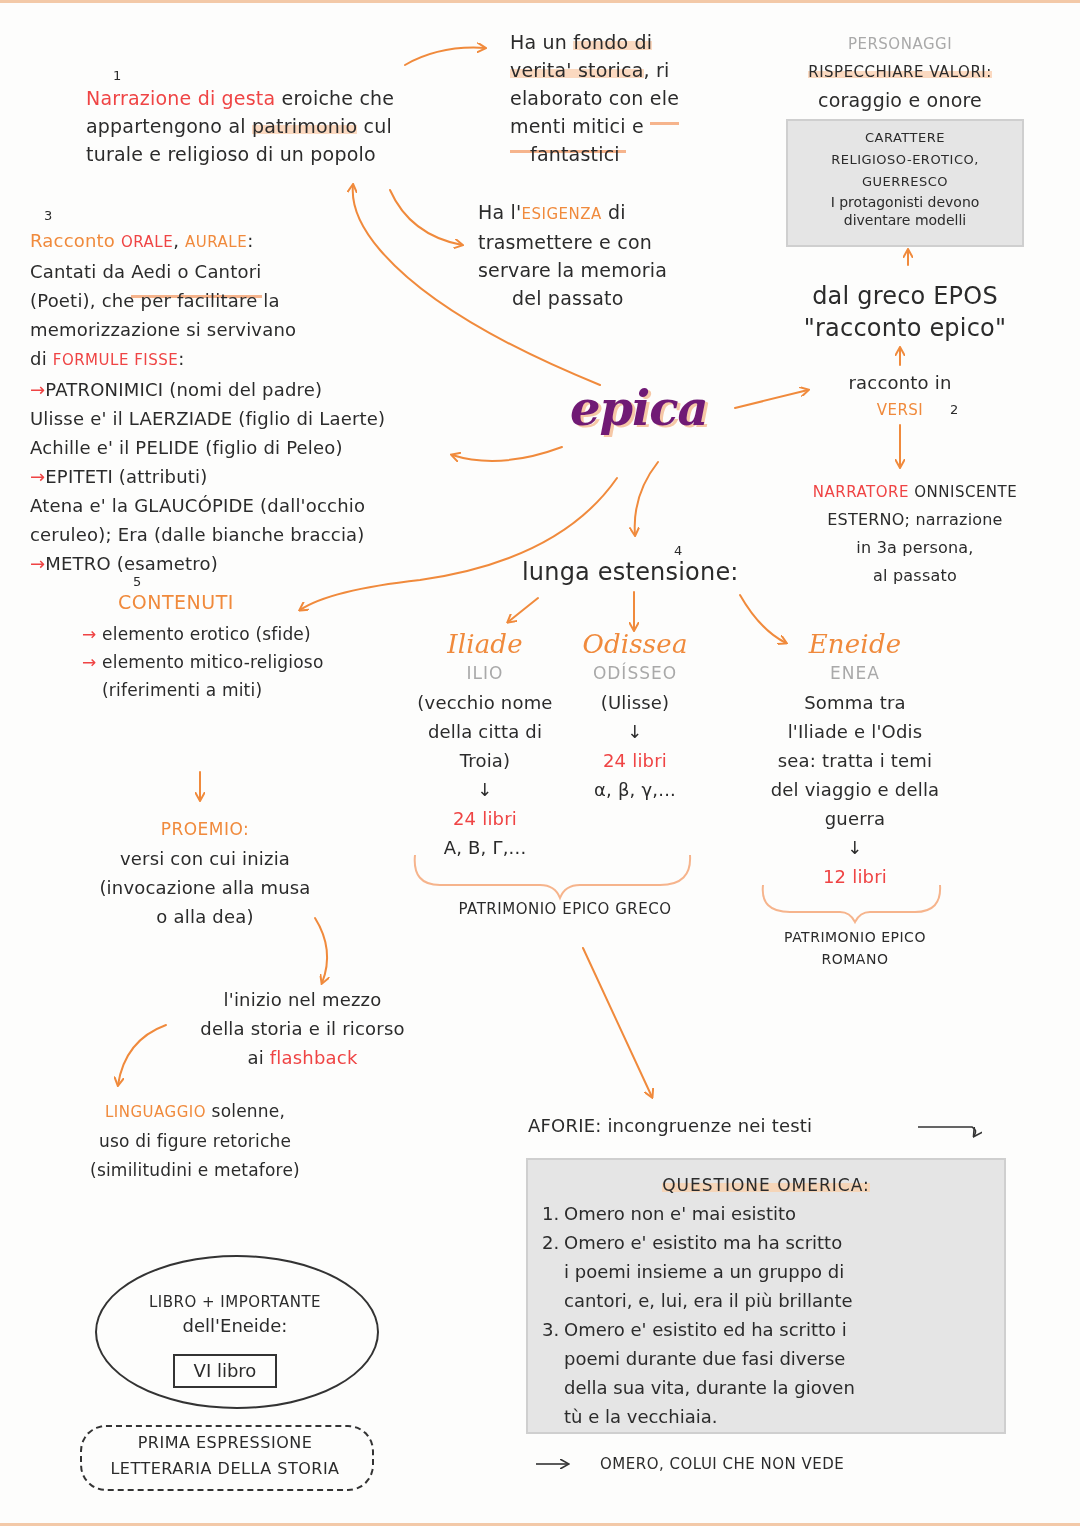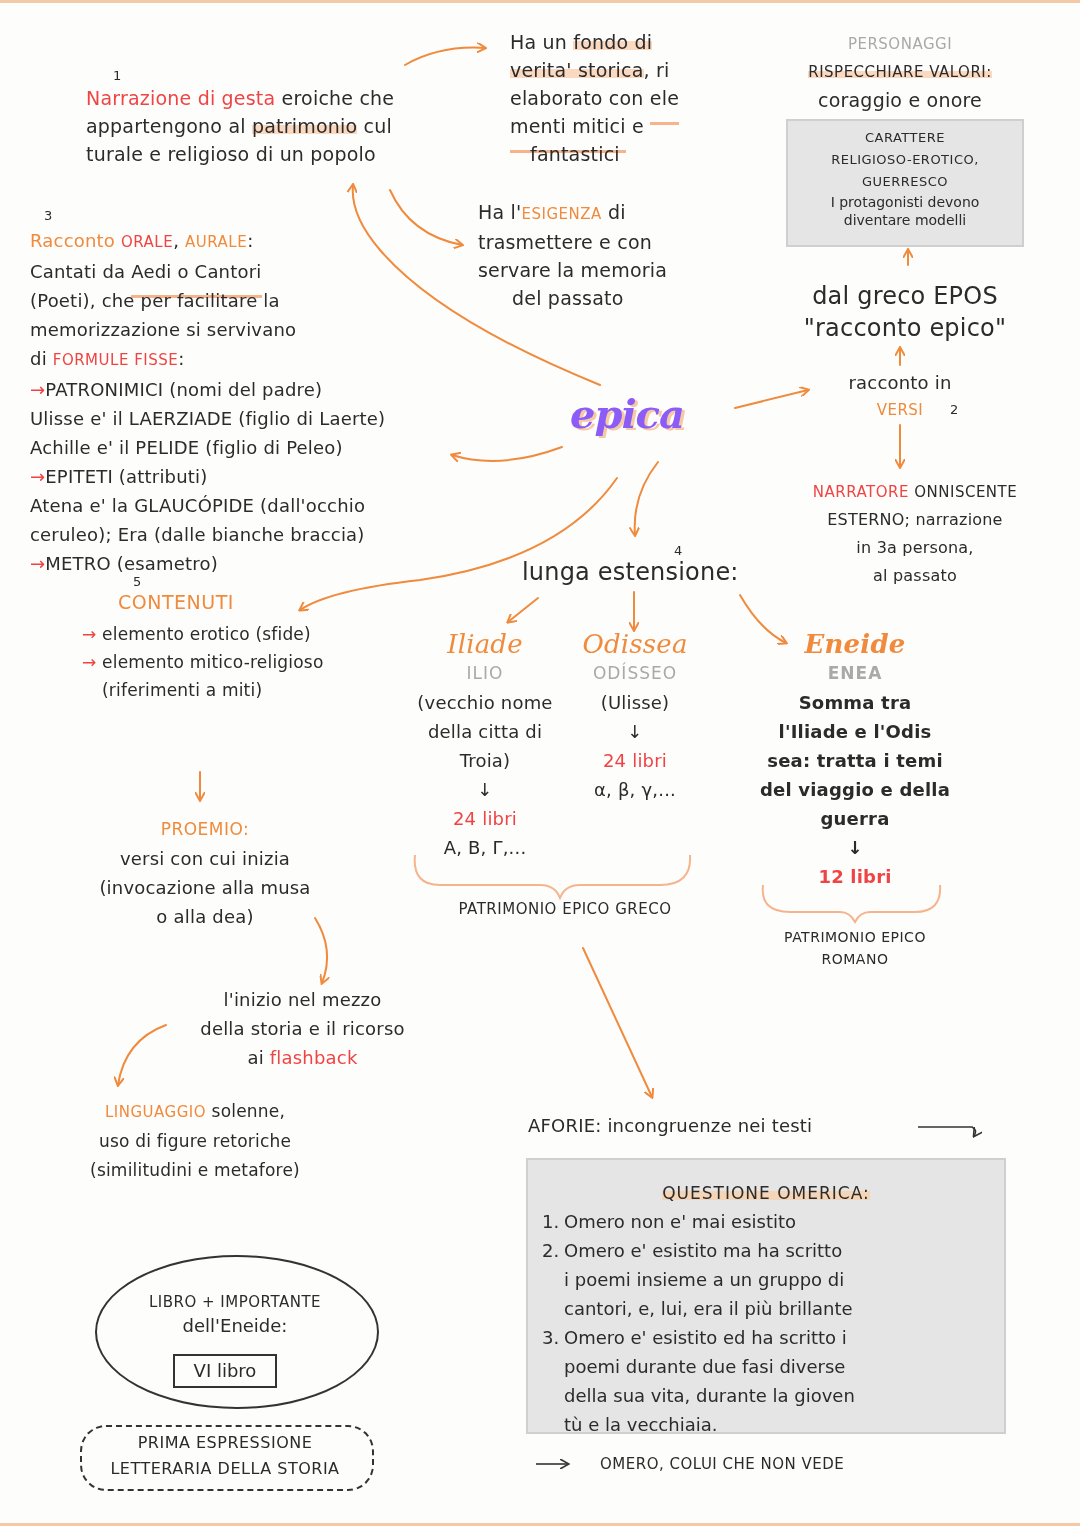--- a/index.html
+++ b/index.html
@@ -15,23 +15,23 @@
   .c { text-align: center; }
   .or { color: #f08a3c; }
   .lo { color: #ef4444; }
   .gr { color: #a9a9a9; }
   .caps { font-size: 15px; letter-spacing: 0.5px; }
   .num { position: absolute; font-size: 13px; color: #2b2b2b; }
   .hl { background: linear-gradient(transparent 45%, #fbd9c0 45%, #fbd9c0 85%, transparent 85%); }
   .ul { border-bottom: 3px solid #f6b48c; padding-bottom: 13px; }
   .box-grey { position: absolute; background: #e5e5e5; border: 2px solid #cfcfcf; }
   .title-epica {
-    position: absolute; left: 570px; top: 390px;
+    position: absolute; left: 570px; top: 380px;
     font-family: "DejaVu Serif", serif; font-style: italic; font-weight: bold;
-    font-size: 40px; color: #8b5cf6; letter-spacing: -1px;
+    font-size: 48px; color: #701a75; letter-spacing: -1px;
     text-shadow: 3px 2px 0 #f6c8a6;
   }
   .work-title { font-size: 26px; color: #f08a3c; font-family: "DejaVu Serif", serif; font-style: italic; }
   .sub-grey { font-size: 17px; color: #a9a9a9; letter-spacing: 1px; }
   svg.arrows { position: absolute; left: 0; top: 0; width: 1080px; height: 1526px; pointer-events: none; }
   .oval { position: absolute; left: 95px; top: 1255px; width: 280px; height: 150px; border: 2px solid #333; border-radius: 50%; }
   .vi-box { position: absolute; left: 173px; top: 1354px; width: 100px; height: 30px; border: 2px solid #333; text-align: center; font-size: 18px; line-height: 30px; }
   .cloud { position: absolute; left: 80px; top: 1425px; width: 290px; height: 62px; border: 2px dashed #333; border-radius: 26px; }
   .questione-title { background: linear-gradient(transparent 40%, #f5d5b8 40%, #f5d5b8 85%, transparent 85%); font-size: 17px; letter-spacing: 1px; }
 </style>
@@ -172,21 +172,21 @@
 
 <div class="blk c" style="left:575px; top:630px; width:120px; font-size:18px; line-height:29px;">
   <div class="work-title">Odissea</div>
   <div class="sub-grey">ODÍSSEO</div>
   <div>(Ulisse)</div>
   <div>↓</div>
   <div class="lo">24 libri</div>
   <div>α, β, γ,...</div>
 </div>
 
-<div class="blk c" style="left:750px; top:630px; width:210px; font-size:18px; line-height:29px;font-weight:bold;">
+<div class="blk c" style="left:750px; top:630px; width:210px; font-size:18px; line-height:29px;">
   <div class="work-title">Eneide</div>
   <div class="sub-grey">ENEA</div>
   <div>Somma tra</div>
   <div>l'Iliade e l'Odis</div>
   <div>sea: tratta i temi</div>
   <div>del viaggio e della</div>
   <div>guerra</div>
   <div>↓</div>
   <div class="lo">12 libri</div>
 </div>
@@ -220,21 +220,21 @@
 
 <div class="blk c" style="left:50px; top:1097px; width:290px; font-size:17px; line-height:29px;">
   <div><span class="or caps">LINGUAGGIO</span><span> solenne,</span></div>
   <div>uso di figure retoriche</div>
   <div>(similitudini e metafore)</div>
 </div>
 
 <div class="blk" style="left:528px; top:1112px; font-size:18px;">AFORIE: incongruenze nei testi</div>
 
 <div class="box-grey" style="left:526px; top:1158px; width:476px; height:272px;">
-  <div class="c" style="margin-top:20px; line-height:26px;"><span class="questione-title">QUESTIONE OMERICA:</span></div>
+  <div class="c" style="margin-top:12px; line-height:26px;"><span class="questione-title">QUESTIONE OMERICA:</span></div>
   <div style="padding:0 14px; font-size:18px; line-height:29px;">
     <div style="display:flex;">
         <span style="width:22px;">1.</span>
         <span>Omero non e' mai esistito</span>
       </div>
     <div style="display:flex;">
         <span style="width:22px;">2.</span>
         <span>
       <span style="display:block;">Omero e' esistito ma ha scritto</span>
       <span style="display:block;">i poemi insieme a un gruppo di</span>

